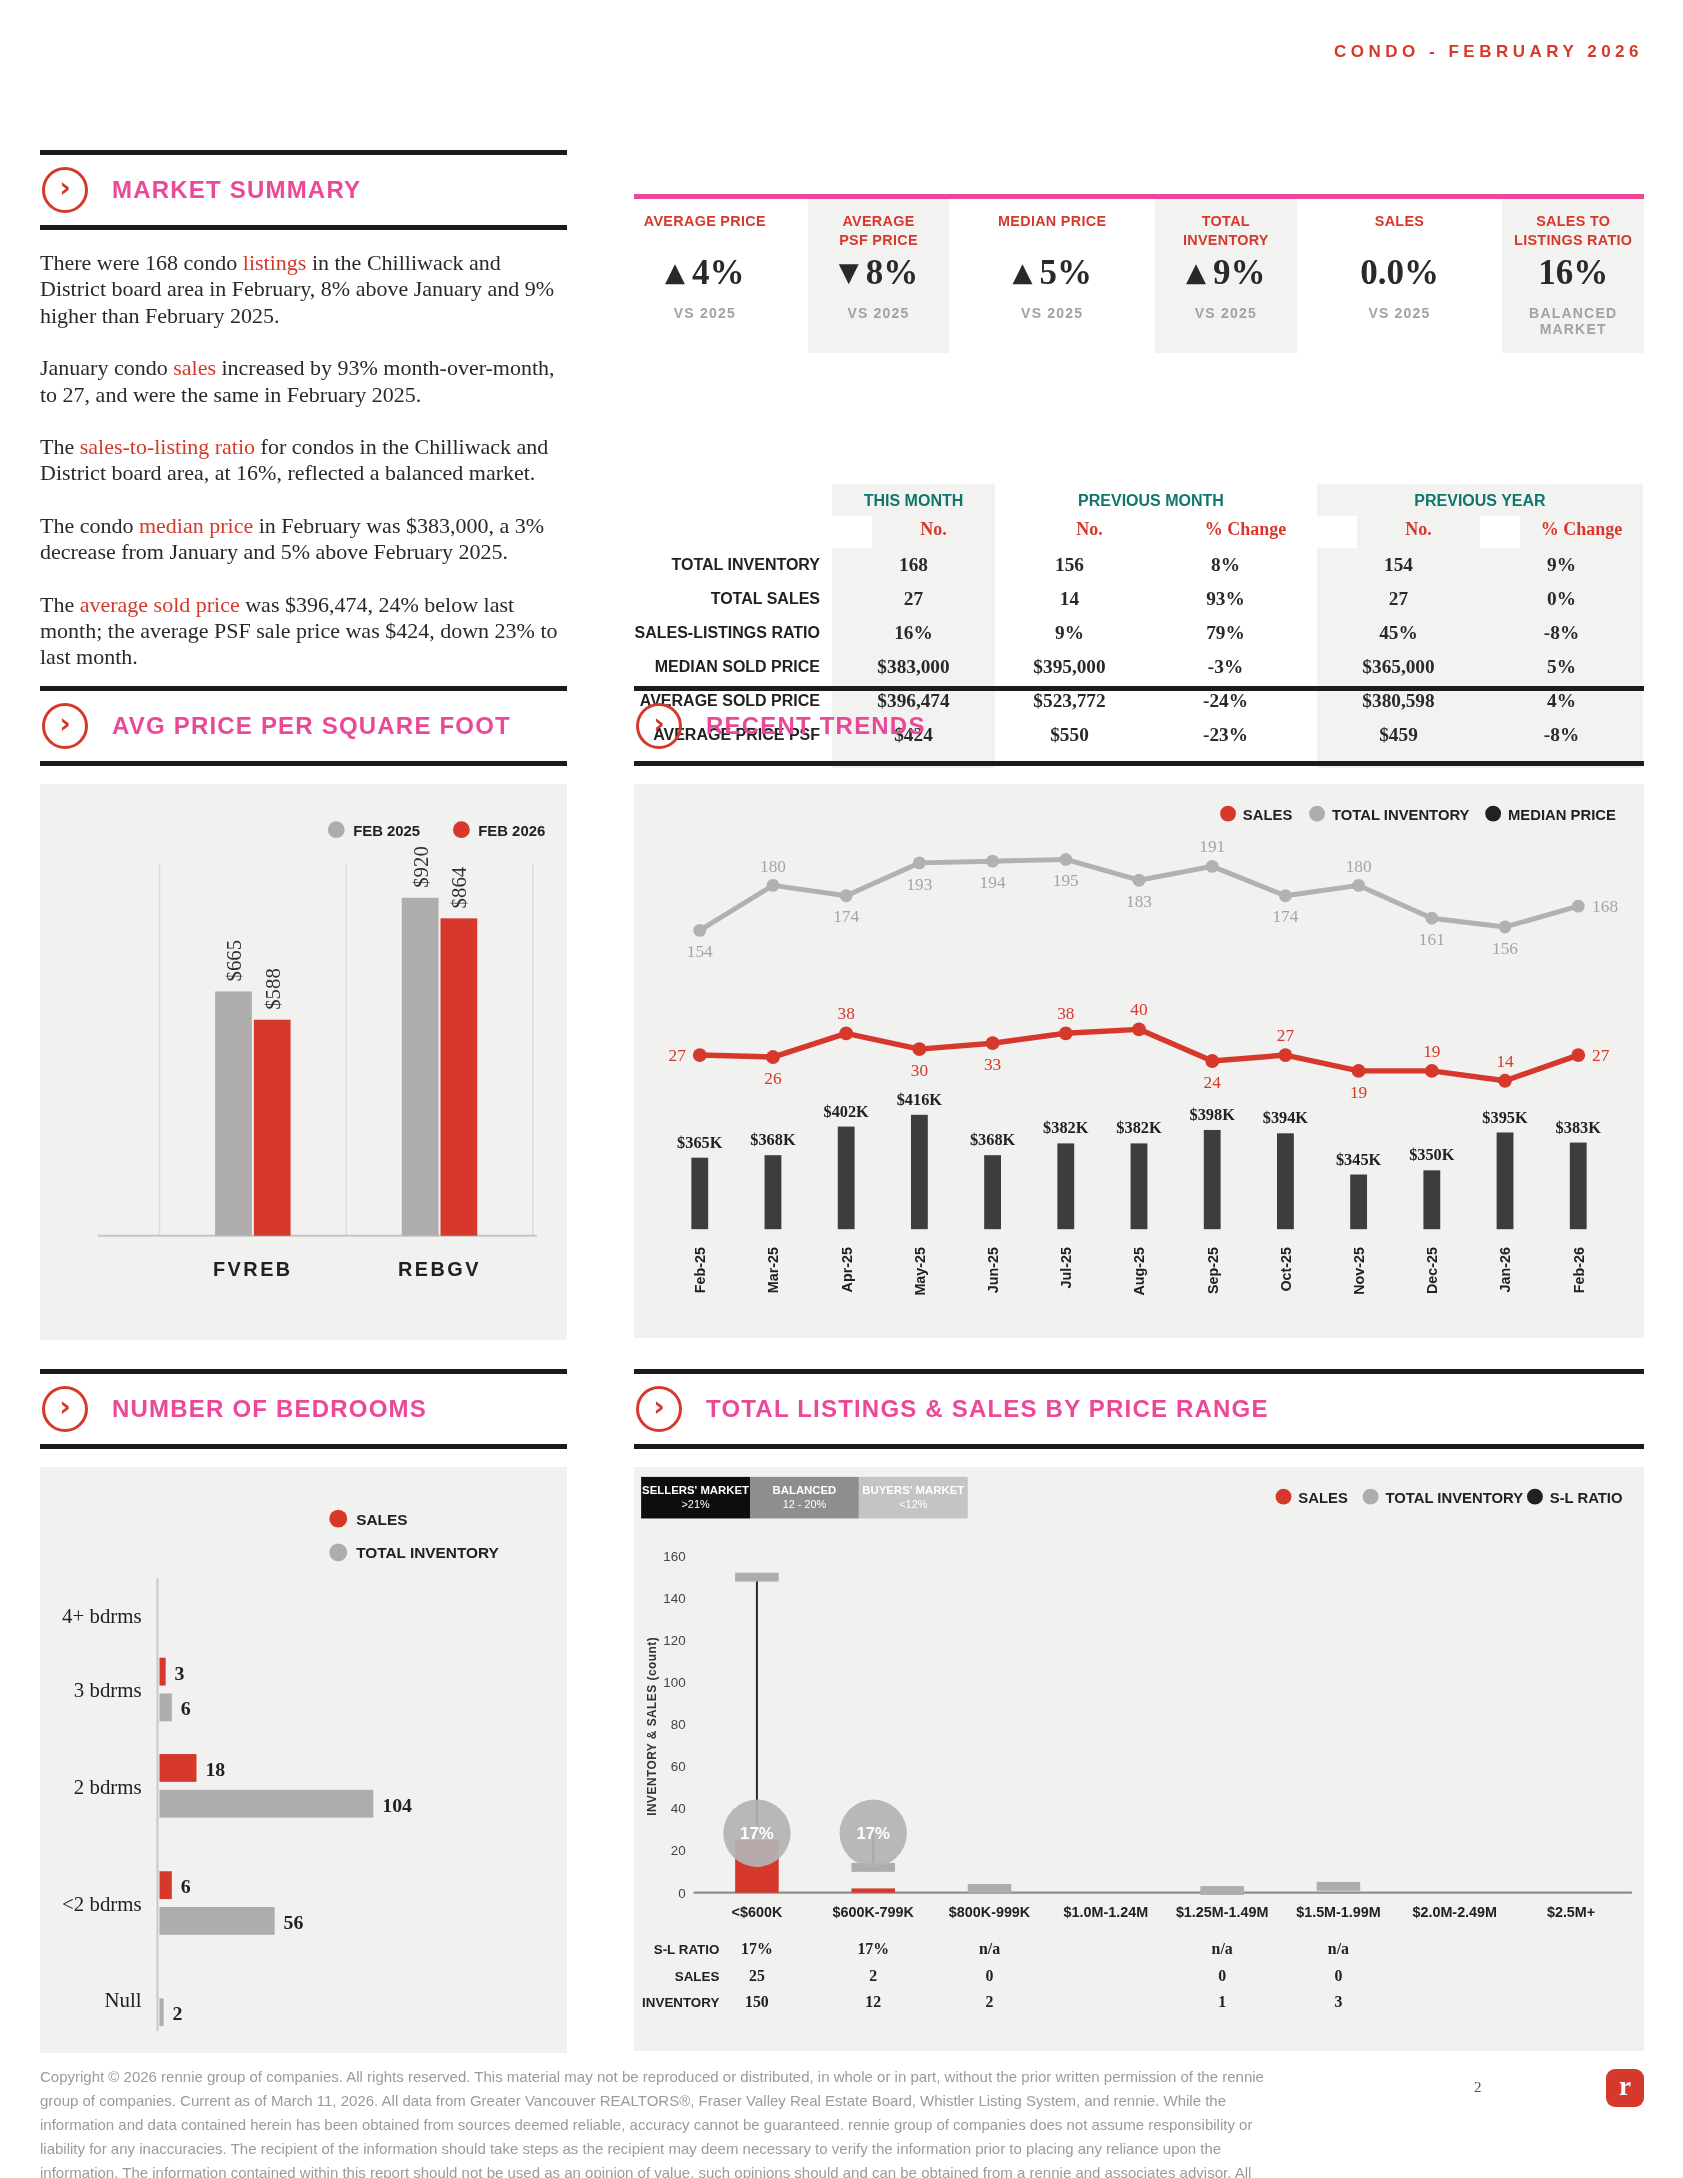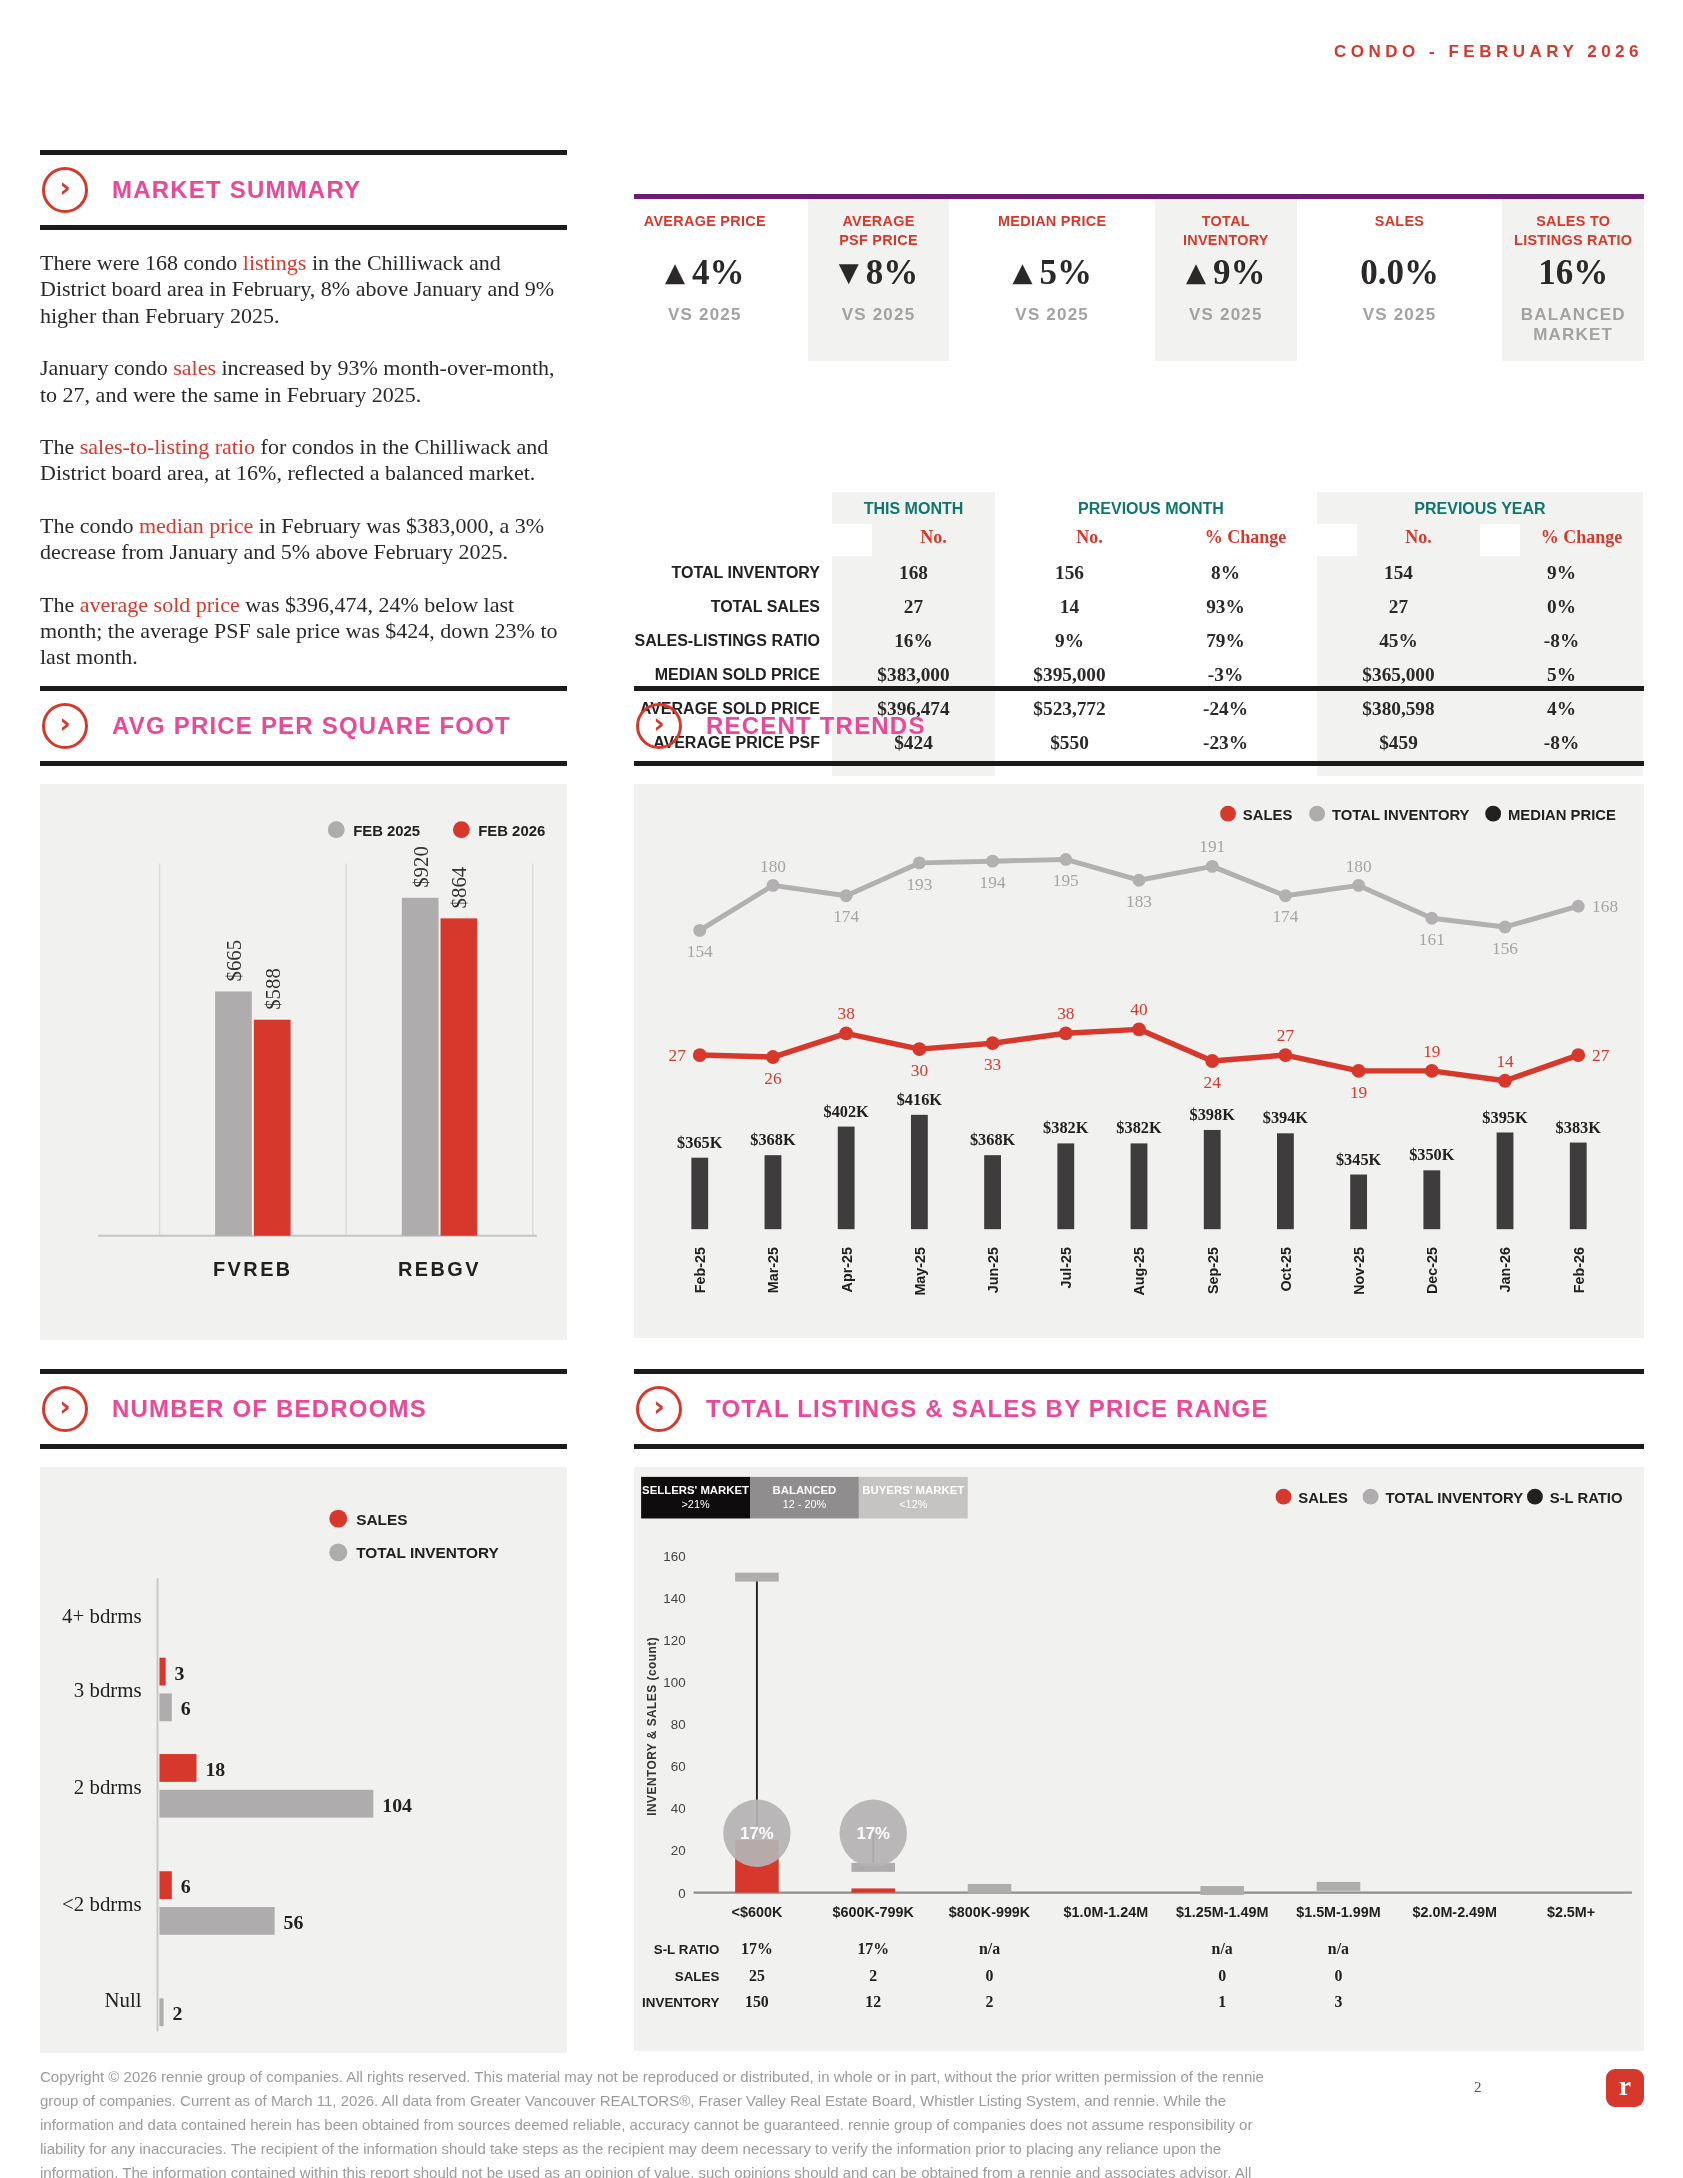--- a/index.html
+++ b/index.html
@@ -11,27 +11,27 @@
   #page-header .subtitle{margin-top:8px;color:#d6392b;font-weight:700;font-size:17px;letter-spacing:4.5px;}
   
   .section-head{border-top:5px solid #1d1a1b;border-bottom:5px solid #1d1a1b;display:flex;align-items:center;gap:24px;padding:12px 2px;}
   .icon-circle{flex:0 0 auto;width:40px;height:40px;border:3.5px solid #d6392b;border-radius:50%;display:flex;align-items:center;justify-content:center;}
   .icon-circle .chev{color:#d6392b;font-size:28px;font-weight:700;line-height:1;margin-top:-4px;font-family:"DejaVu Sans",sans-serif;}
   .section-title{font-size:24px;font-weight:700;letter-spacing:1.2px;color:#ec4899;}
   
   .summary p{font-family:"Liberation Serif",serif;font-size:22px;line-height:1.2;margin:20px 0 26px;color:#2b2829;}
   .summary .red{color:#d6392b;}
   
-  .stat-row{display:flex;border-top:5px solid #701a75;gap:32px;}
+  .stat-row{display:flex;border-top:5px solid #ec4899;gap:32px;}
   .stat-box{width:168px;box-sizing:border-box;padding:13px 6px 16px;text-align:center;}
   .stat-box.shaded{background:#f2f2f1;}
   .stat-label{color:#d6392b;font-weight:700;font-size:14.4px;letter-spacing:0.3px;line-height:1.3;min-height:39px;white-space:pre-line;}
   .stat-value{font-family:"Liberation Serif",serif;font-size:35px;font-weight:700;color:#2b2829;margin-top:2px;}
   .stat-value .arrow{font-family:"DejaVu Sans",sans-serif;font-size:26px;margin-right:7px;position:relative;top:-3px;}
-  .stat-sub{color:#a3a1a2;font-size:17px;letter-spacing:1.2px;margin-top:12px;font-weight:600;}
+  .stat-sub{color:#a3a1a2;font-size:14px;letter-spacing:1.2px;margin-top:12px;font-weight:600;}
   
   .stats-table{display:grid;grid-template-columns:198px 163px 149px 163px 10px 163px 163px;margin-top:131px;}
   .stats-table .cell{display:flex;align-items:center;justify-content:center;}
   .stats-table .shade{background:#f2f2f1;}
   .stats-table .ghead{font-weight:700;font-size:16px;padding:8px 0 6px;color:#0f766e;}
   .stats-table .sub{font-family:"Liberation Serif",serif;font-weight:700;font-size:18px;color:#d6392b;padding:3px 0 8px;margin-left:40px;}
   .stats-table .rlabel{justify-content:flex-end;text-align:right;font-weight:700;font-size:16px;padding:7px 12px 7px 0;color:#232021;}
   .stats-table .val{font-family:"Liberation Serif",serif;font-weight:700;font-size:19.3px;color:#2b2829;padding:6px 0;}
   .stats-table .pad{height:16px;}
   

